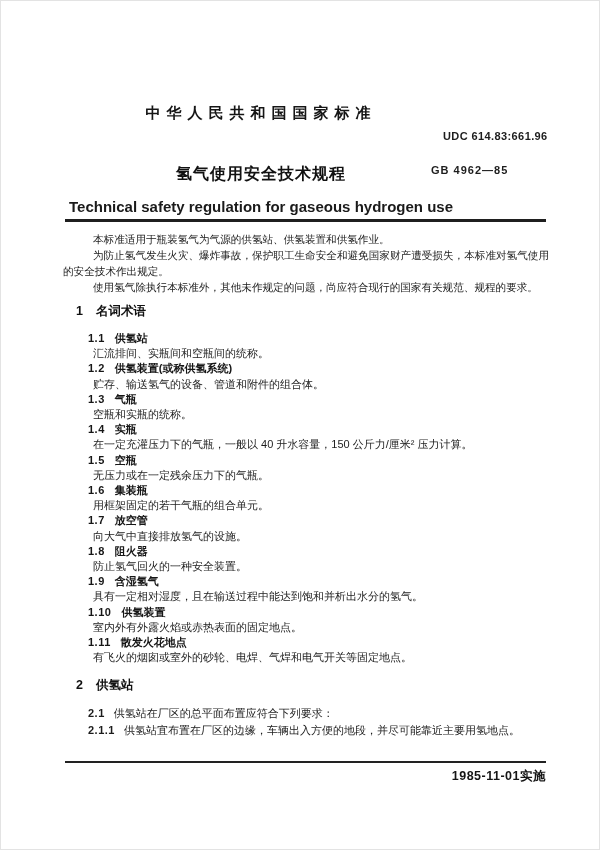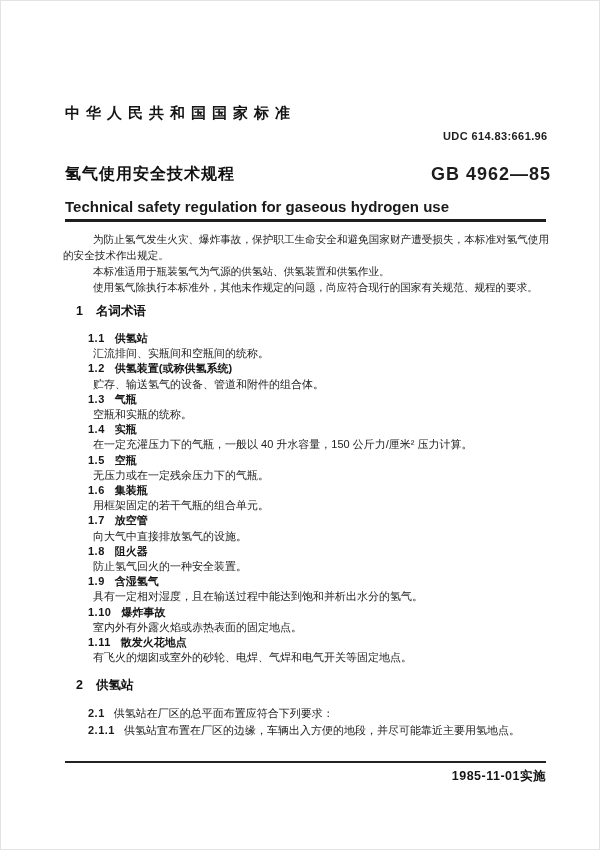--- a/index.html
+++ b/index.html
@@ -10,42 +10,42 @@
     margin: 0 auto;
     background: #ffffff;
     box-shadow: inset 0 0 0 1px #e3e3e3;
     font-family: "Liberation Sans", "DejaVu Sans", sans-serif;
     color: #1d1d1d;
     overflow: hidden;
   }
 
   
   .hdr { position: absolute; left: 65px; top: 104px; width: 481px; height: 112px; }
-  .hdr-center { position: absolute; left: 0; top: 0; width: 392px; text-align: left; }
+  .hdr-center { position: absolute; left: 0; top: 0; width: 392px; text-align: center; }
   .family {
     font-size: 15px; font-weight: bold; letter-spacing: 6px; color: #151515;
     white-space: nowrap;
   }
   .title-zh {
     margin-top: 41px;
     font-size: 16px; font-weight: bold; letter-spacing: 1px; color: #111;
     white-space: nowrap;
   }
   .title-en {
     margin-top: 13px;
     font-size: 15px; font-weight: bold; color: #1a1a1a;
     white-space: nowrap;
   }
   .udc {
     position: absolute; left: 366px; top: 26px;
     font-size: 11px; font-weight: bold; letter-spacing: 0.4px; white-space: nowrap; padding-left: 12px;
   }
   .gb {
     position: absolute; left: 366px; top: 60px;
-    font-size: 18px; font-weight: bold; letter-spacing: 1px; white-space: nowrap;
+    font-size: 11px; font-weight: bold; letter-spacing: 1px; white-space: nowrap;
   }
 
   .rule-top {
     position: absolute; left: 65px; top: 219px; width: 481px; height: 3px;
     background: #1f1f1f;
   }
 
   
   .body { position: absolute; left: 63px; top: 231px; width: 486px; font-size: 11px; }
   .intro p {
@@ -100,22 +100,22 @@
     </div>
     <div class="udc">UDC 614.83:661.96</div>
     <div class="gb">GB 4962—85</div>
   </div>
 
   <div class="rule-top"></div>
 
   <div class="body">
 
     <div class="intro">
+      <p>本标准适用于瓶装氢气为气源的供氢站、供氢装置和供氢作业。</p>
       <p>为防止氢气发生火灾、爆炸事故，保护职工生命安全和避免国家财产遭受损失，本标准对氢气使用的安全技术作出规定。</p>
-      <p>本标准适用于瓶装氢气为气源的供氢站、供氢装置和供氢作业。</p>
       <p>使用氢气除执行本标准外，其他未作规定的问题，尚应符合现行的国家有关规范、规程的要求。</p>
     </div>
 
     <div class="sec-heading">
       <span class="sec-num">1</span><span>名词术语</span>
     </div>
 
     <div class="terms">
       <div class="term-h"><span class="t-num">1.1</span><span>供氢站</span></div>
       <div class="term-d">汇流排间、实瓶间和空瓶间的统称。</div>
@@ -137,21 +137,21 @@
 
       <div class="term-h"><span class="t-num">1.7</span><span>放空管</span></div>
       <div class="term-d">向大气中直接排放氢气的设施。</div>
 
       <div class="term-h"><span class="t-num">1.8</span><span>阻火器</span></div>
       <div class="term-d">防止氢气回火的一种安全装置。</div>
 
       <div class="term-h"><span class="t-num">1.9</span><span>含湿氢气</span></div>
       <div class="term-d">具有一定相对湿度，且在输送过程中能达到饱和并析出水分的氢气。</div>
 
-      <div class="term-h"><span class="t-num">1.10</span><span>爆炸事故</span></div>
+      <div class="term-h"><span class="t-num">1.10</span><span>供氢装置</span></div>
       <div class="term-d">室内外有外露火焰或赤热表面的固定地点。</div>
 
       <div class="term-h"><span class="t-num">1.11</span><span>散发火花地点</span></div>
       <div class="term-d">有飞火的烟囱或室外的砂轮、电焊、气焊和电气开关等固定地点。</div>
     </div>
 
     <div class="sec-heading sec2-heading">
       <span class="sec-num">2</span><span>供氢站</span>
     </div>
 

